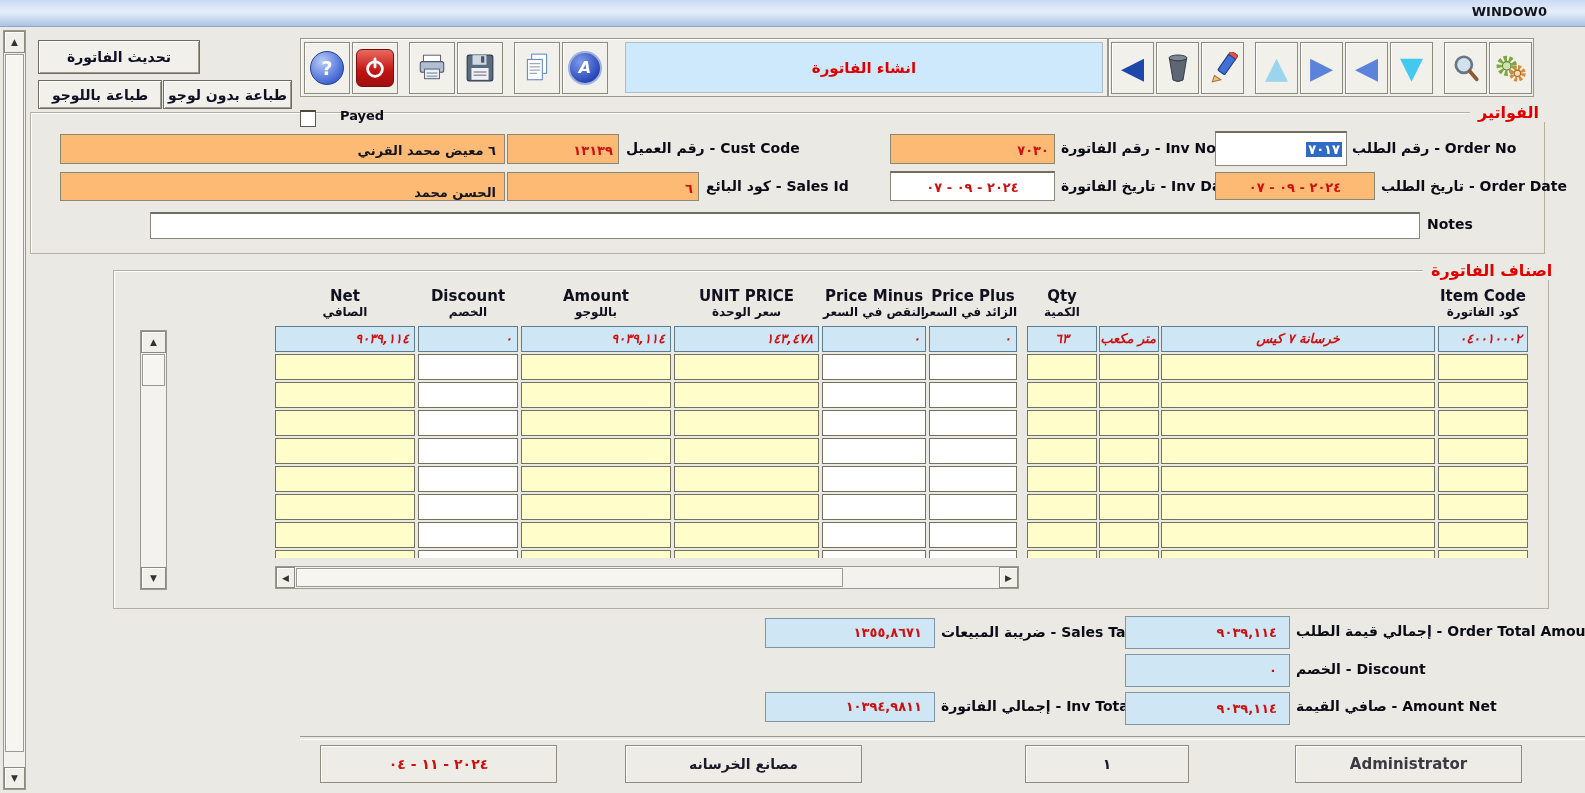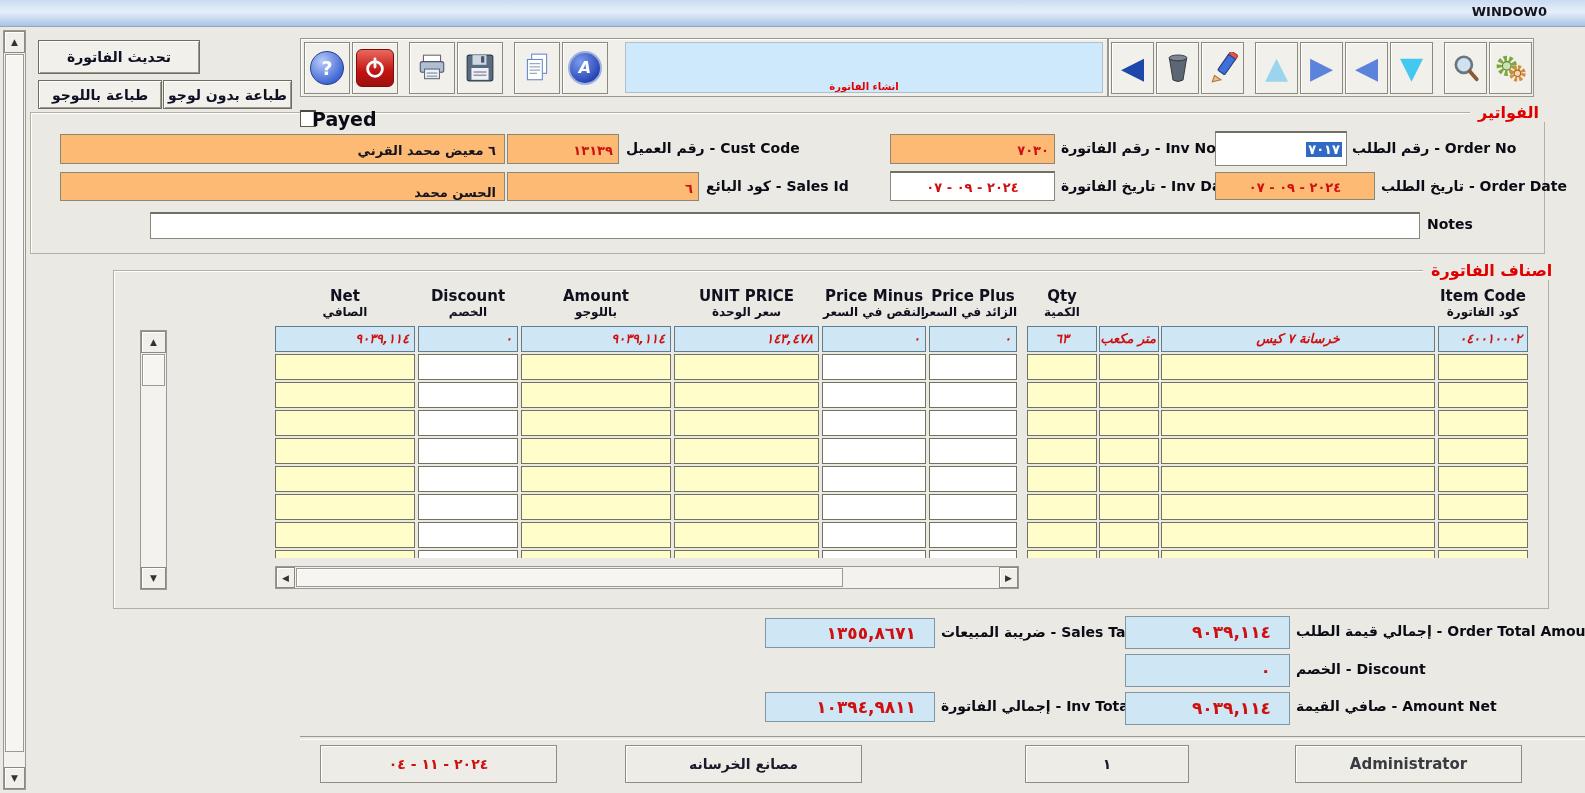--- a/index.html
+++ b/index.html
@@ -10,21 +10,21 @@
   #titlebar{left:0;top:0;width:1585px;height:26px;
     background:linear-gradient(#c9dbf2,#e6effb 45%,#a9c4e4);
     border-bottom:1px solid #8fa6c2;}
   #titlebar .t{position:absolute;right:38px;top:4px;font-size:13px;font-weight:bold;color:#14141e;}
   
   .raised{background:#f1f0ea;border:1px solid #6f6d63;
     box-shadow:inset 1px 1px 0 #ffffff, inset -1px -1px 0 #9c9a8e;}
   .sunken{background:#ffffff;border:1px solid #8a887c;border-top:2px solid #716f63;}
   .yfield{background:#fdba74;border:1px solid #8a8872;}
   .bfield{background:#cfe7f5;border:1px solid #7e96a6;color:#d01010;font-weight:bold;
-    font-size:17px;text-align:right;padding:0 18px;box-sizing:border-box;}
+    font-size:13px;text-align:right;padding:0 12px;box-sizing:border-box;}
   .lbl{font-weight:bold;font-size:14px;color:#0b0b16;white-space:nowrap;}
   .red{color:#d01010;}
   .grp{border:1px solid #b3b0a2;box-shadow:1px 1px 0 #ffffff inset;}
   .grplabel{position:absolute;background:#ebe9e3;padding:0 8px;color:#e00000;
     font-weight:bold;font-size:16px;}
   
   .pbtn{display:flex;align-items:center;justify-content:center;
     font-weight:bold;font-size:14px;color:#101024;cursor:default;}
   
   .tbpanel{background:#f0efe9;border:1px solid #9a988c;
@@ -33,22 +33,22 @@
     background:#f1f0ea;border:1px solid #8b8a7e;box-shadow:inset 1px 1px 0 #fff;}
   .gap8{margin-left:10px;}
   .circle{width:32px;height:32px;border-radius:50%;display:flex;align-items:center;justify-content:center;
     color:#fff;font-weight:bold;font-size:19px;}
   .helpc{background:radial-gradient(circle at 35% 30%,#b9ccf8,#3c62d2 75%);border:1px solid #2a3f8a;}
   .ac{background:radial-gradient(circle at 35% 30%,#7d9bec,#2443b4 75%);border:2px solid #9fb2de;font-style:italic;}
   .powerb{width:36px;height:36px;border-radius:6px;background:linear-gradient(#e86a5e,#c21212 60%,#9d0f0f);
     border:1px solid #7a0c0c;display:flex;align-items:center;justify-content:center;}
   .navg{font-size:30px;line-height:30px;}
   #tb-title{flex:1;align-self:stretch;margin:3px 4px 3px 16px;background:#cfe9fc;
-    border:1px solid #aebecb;display:flex;align-items:flex-end;justify-content:center;
-    color:#e00000;font-weight:bold;font-size:10px;}
+    border:1px solid #aebecb;display:flex;align-items:center;justify-content:center;
+    color:#e00000;font-weight:bold;font-size:15px;}
   
   .sb{background:#f3f2ee;border:1px solid #9a9a92;display:flex;}
   .sbtn{background:#f0efe9;border:1px solid #8b8a7e;box-shadow:inset 1px 1px 0 #fff;
     display:flex;align-items:center;justify-content:center;font-size:9px;color:#333;}
   .thumb{background:#f6f5f1;border:1px solid #9a9a92;box-shadow:inset 1px 1px 0 #fff;}
   
   #grid{left:275px;top:288px;width:1253px;}
   .hdr{position:absolute;top:0;text-align:center;font-weight:bold;color:#10101e;white-space:nowrap;}
   .hdr .en{font-size:15px;line-height:17px;display:block;}
   .hdr .ar{font-size:12px;line-height:15px;display:block;}
@@ -192,21 +192,21 @@
       </svg>
     </div>
   </div>
 
   <div class="abs grp" style="left:30px;top:112px;width:1513px;height:140px;"></div>
   <div class="grplabel" style="left:1470px;top:103px;">
     <span dir="rtl">الفواتير</span>
   </div>
 
   <div class="abs chk" style="left:300px;top:110px;"></div>
-  <div class="abs lbl" style="left:312px;top:108px;font-size:19px;">Payed</div>
+  <div class="abs lbl" style="left:340px;top:108px;font-size:13px;">Payed</div>
 
   <div class="abs yfield" style="left:60px;top:134px;width:445px;height:30px;line-height:30px;text-align:right;padding:0 8px;box-sizing:border-box;">
     <span dir="rtl" style="font-weight:bold;font-size:13px;color:#14141e;">٦ معيض محمد القرني</span>
   </div>
   <div class="abs yfield" style="left:507px;top:134px;width:112px;height:30px;line-height:30px;text-align:right;padding:0 5px;box-sizing:border-box;">
     <span class="fval" dir="ltr">١٣١٣٩</span>
   </div>
   <div class="abs lbl" style="left:626px;top:140px;">رقم العميل - Cust Code</div>
 
   <div class="abs yfield" style="left:890px;top:134px;width:165px;height:30px;line-height:30px;text-align:right;padding:0 5px;box-sizing:border-box;">

